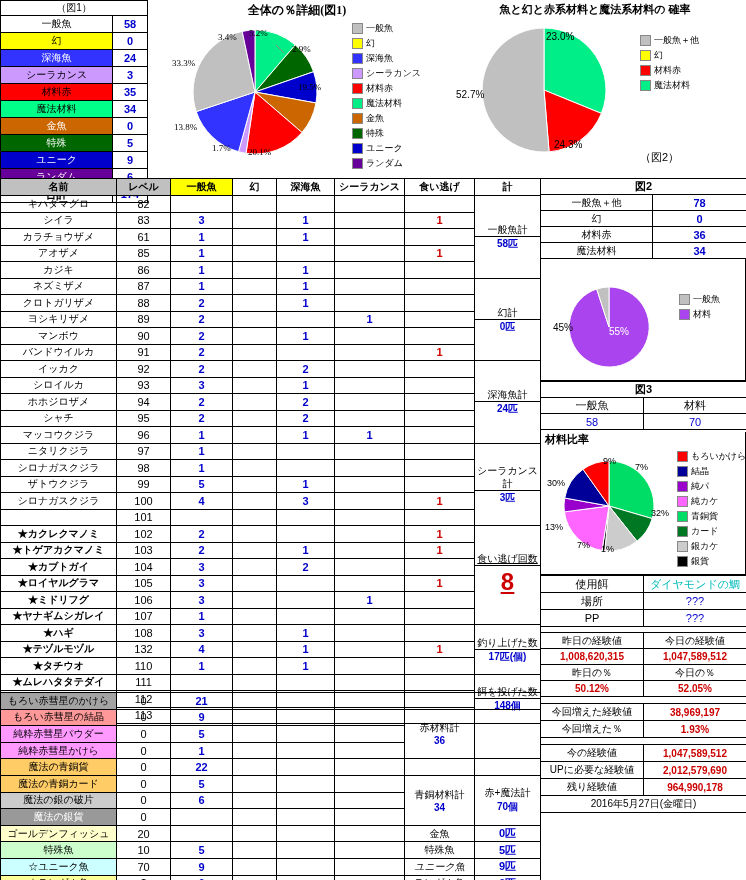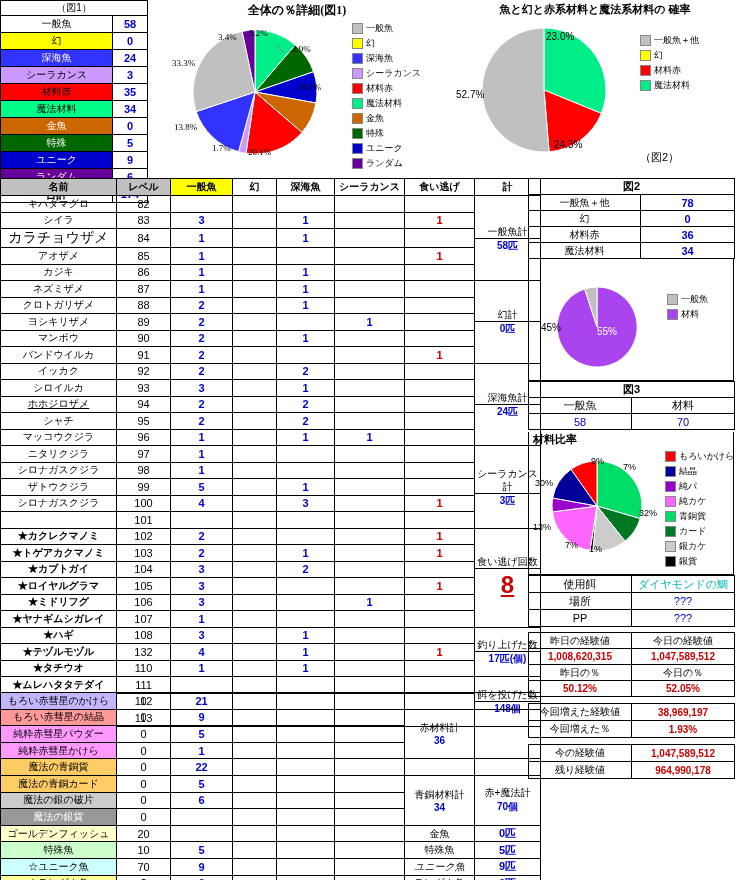--- a/index.html
+++ b/index.html
@@ -220,22 +220,22 @@
           <tr>
             <td style="height:15.5px;font-size:10px;">シイラ</td>
             <td>83</td>
             <td class="blue b">3</td>
             <td class="blue b"></td>
             <td class="blue b">1</td>
             <td class="blue b"></td>
             <td class="red b">1</td>
           </tr>
           <tr>
-            <td style="height:15.5px;font-size:14px;font-family:Liberation Mono, monospace;">カラチョウザメ</td>
-            <td>84</td>
+            <td style="height:15.5px;font-size:10px;font-family:Liberation Mono, monospace;">カラチョウザメ</td>
+            <td>61</td>
             <td class="blue b">1</td>
             <td class="blue b"></td>
             <td class="blue b">1</td>
             <td class="blue b"></td>
             <td class="red b"></td>
           </tr>
           <tr>
             <td style="height:15.5px;font-size:10px;">アオザメ</td>
             <td>85</td>
             <td class="blue b">1</td>
@@ -318,21 +318,21 @@
           <tr>
             <td style="height:15.5px;font-size:10px;">シロイルカ</td>
             <td>93</td>
             <td class="blue b">3</td>
             <td class="blue b"></td>
             <td class="blue b">1</td>
             <td class="blue b"></td>
             <td class="red b"></td>
           </tr>
           <tr>
-            <td style="height:15.5px;font-size:10px;text-decoration:underline;">ホホジロザメ</td>
+            <td style="height:15.5px;font-size:10px;">ホホジロザメ</td>
             <td>94</td>
             <td class="blue b">2</td>
             <td class="blue b"></td>
             <td class="blue b">2</td>
             <td class="blue b"></td>
             <td class="red b"></td>
           </tr>
           <tr>
             <td style="height:15.5px;font-size:10px;">シャチ</td>
             <td>95</td>
@@ -401,21 +401,21 @@
             <td class="red b"></td>
           </tr>
           <tr>
             <td style="height:15.5px;font-size:10px;font-weight:bold;">★カクレクマノミ</td>
             <td>102</td>
             <td class="blue b">2</td>
             <td class="blue b"></td>
             <td class="blue b"></td>
             <td class="blue b"></td>
             <td class="red b">1</td>
-            <td rowspan="6" style="font-size:10px;line-height:1.3;">
+            <td rowspan="6" style="font-size:10px;line-height:1.3;text-decoration:underline;">
               <div style="border-bottom:1px solid #000;">食い逃げ回数</div>
               <div class="blue b" style="font-size:24px;color:#cc0000;text-decoration:underline;">8</div>
             </td>
           </tr>
           <tr>
             <td style="height:15.5px;font-size:10px;font-weight:bold;margin-top:41px;">★トゲアカクマノミ</td>
             <td>103</td>
             <td class="blue b">2</td>
             <td class="blue b"></td>
             <td class="blue b">1</td>
@@ -531,21 +531,21 @@
           <col style="width:54px">
           <col style="width:62px">
           <col style="width:44px">
         <col style="width:58px">
           <col style="width:70px">
           <col style="width:70px">
           <col style="width:66px">
       </colgroup>
       <tbody id="mat-body">
           <tr>
-            <td style="height:15.6px;background:#c4b5fd;font-size:10px;">もろい赤彗星のかけら</td>
+            <td style="height:15.6px;background:#a3a3a3;font-size:10px;">もろい赤彗星のかけら</td>
             <td>0</td>
             <td class="blue b">21</td>
             <td></td>
             <td></td>
             <td></td>
             <td></td>
             <td></td>
           </tr>
           <tr>
             <td style="height:15.6px;background:#ff9999;font-size:10px;">もろい赤彗星の結晶</td>
@@ -659,21 +659,21 @@
             <td></td>
             <td></td>
             <td></td>
             <td style="font-size:10px;">ランダム魚</td>
             <td class="blue b">6匹</td>
           </tr>
         </tbody>
     </table>
   </div>
 
-  <div class="abs" style="left:528px;top:178px;width:206px;">
+  <div class="abs" style="left:540px;top:178px;width:206px;">
 
     <table style="width:206px;table-layout:fixed;">
       <colgroup>
           <col style="width:112px">
           <col style="width:94px">
         </colgroup>
       <tbody>
           <tr>
         <td colspan="2" style="height:15px;" class="b">図2</td>
       </tr>
@@ -853,20 +853,27 @@
           </tr>
           <tr>
             <td style="height:6px;border:none;"></td>
             <td style="border:none;"></td>
           </tr>
           <tr>
             <td style="height:16px;font-size:10px;">今の経験値</td>
             <td class="red b" style="font-size:10px;">1,047,589,512</td>
           </tr>
           <tr>
+            <td style="height:16px;font-size:10px;">UPに必要な経験値</td>
+            <td class="red b" style="font-size:10px;">2,012,579,690</td>
+          </tr>
+          <tr>
             <td style="height:16px;font-size:10px;">残り経験値</td>
             <td class="red b" style="font-size:10px;">964,990,178</td>
+          </tr>
+          <tr>
+            <td colspan="2" style="height:16px;font-size:10px;">2016年5月27日(金曜日)</td>
           </tr>
         </tbody>
     </table>
   </div>
 
 </div>
 
 </body></html>

